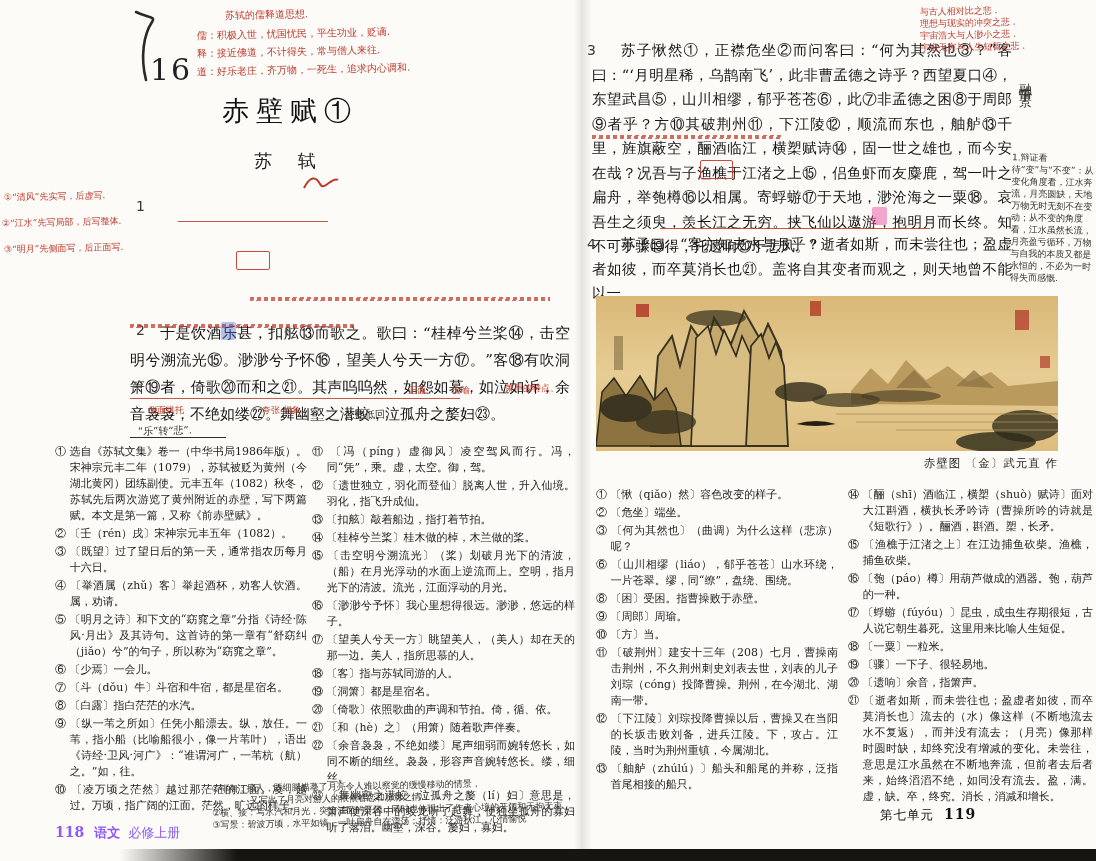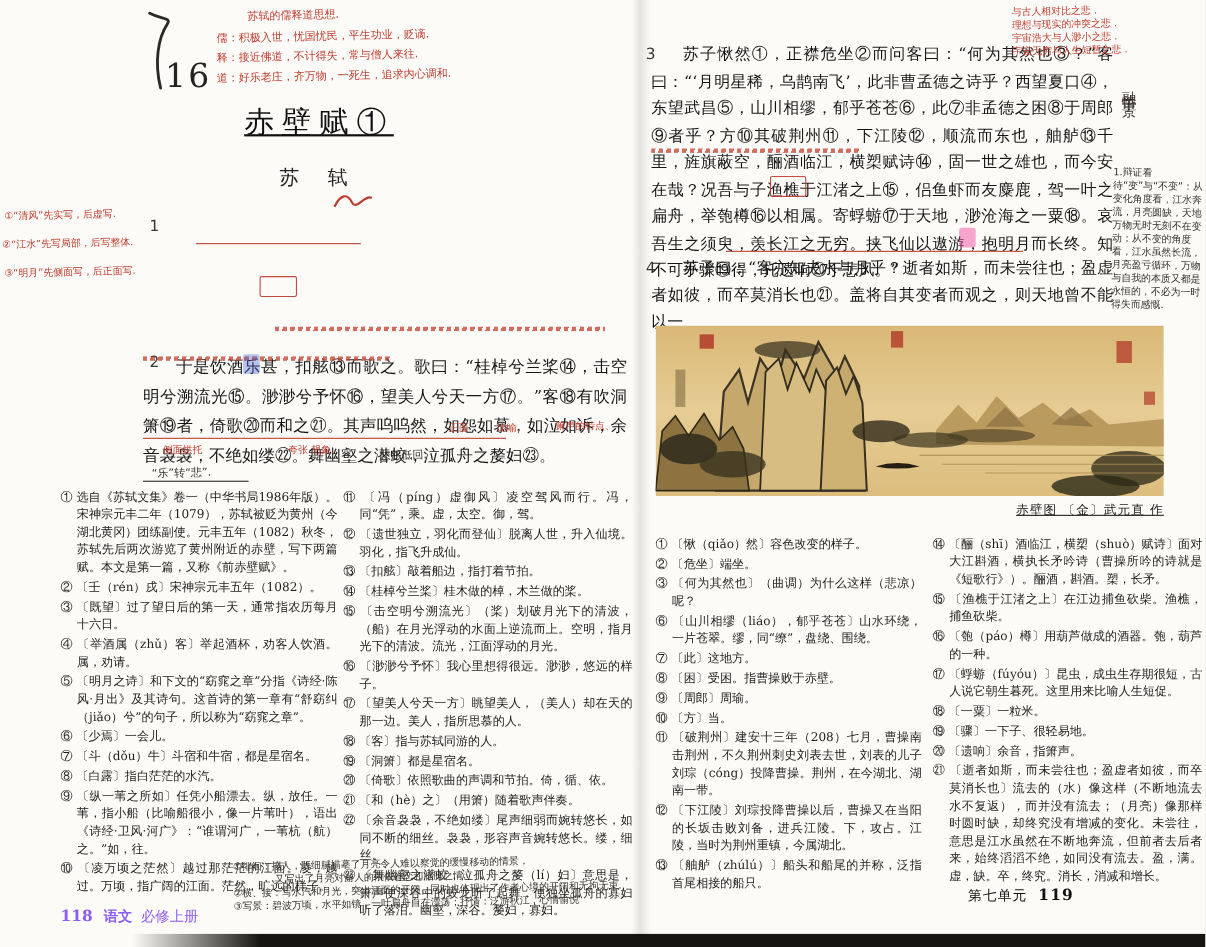--- a/index.html
+++ b/index.html
@@ -7,33 +7,33 @@
           font-family:"DejaVu Serif","Liberation Serif",serif;color:#1b1b1b;}
   #spread *{box-sizing:border-box;}
   .abs{position:absolute;}
   
   .gutter{left:574px;top:0;width:18px;height:861px;
           background:linear-gradient(90deg,rgba(0,0,0,0) 0%,rgba(90,85,75,.14) 45%,rgba(0,0,0,0) 100%);}
   .bottom-band{left:120px;top:849px;width:976px;height:12px;
           background:linear-gradient(90deg,rgba(20,18,16,0),#171512 12%,#171512);}
   
   .chapter-num{font-size:30px;letter-spacing:2px;color:#222;}
-  .title{width:580px;left:0;text-align:center;font-size:27px;letter-spacing:7px;color:#111;text-decoration:underline;}
+  .title{width:580px;left:0;text-align:center;font-size:27px;letter-spacing:7px;color:#111;}
   .author{width:580px;left:0;text-align:center;font-size:18px;letter-spacing:10px;color:#222;}
   .body-text{font-size:15px;line-height:27px;text-align:justify;text-indent:2em;color:#161616;}
   .body-text.rp{font-size:14.5px;line-height:24.5px;}
   .ft{font-size:11px;line-height:16px;margin:0 0 2px 0;text-indent:-1.35em;padding-left:1.35em;
       text-align:justify;color:#1d1d1d;}
   .fncol{display:block;}
   .sep{height:1px;background:#2c2c2c;}
   .footer-left{font-size:13px;color:#8b5cf6;}
   .footer-left b{font-size:14px;font-weight:bold;margin-right:10px;}
   .footer-left .bk{font-weight:bold;margin-right:8px;}
   .footer-right{font-size:12.5px;color:#111;letter-spacing:1px;}
-  .caption{font-size:11.5px;color:#222;text-align:right;letter-spacing:1px;text-decoration:underline;}
+  .caption{font-size:11.5px;color:#222;text-align:right;letter-spacing:1px;}
   
   .hand{font-family:"DejaVu Sans","Liberation Sans",sans-serif;}
   .hred{color:#bd3a2c;}
   .hblack{color:#33302c;}
   .hand.sm{font-size:10px;line-height:14px;}
   .hand.xs{font-size:9px;line-height:12px;}
   .tilt1{transform:rotate(-1.2deg);}
   .tilt2{transform:rotate(1deg);}
   .pmark{font-family:"DejaVu Sans",sans-serif;font-size:14px;color:#3a3632;}
   .vert{writing-mode:vertical-rl;letter-spacing:4px;}
@@ -190,21 +190,20 @@
       <rect x="18" y="40" width="9" height="34" fill="#6d5a33" opacity=".5"></rect>
     </svg>
   </div>
   <div class="abs caption" style="left:596px;top:456px;width:462px">赤壁图 〔金〕武元直 作</div>
 
   <div class="abs fncol" style="left:596px;top:487px;width:242px">
     <p class="ft">① 〔愀（qiǎo）然〕容色改变的样子。</p>
     <p class="ft">② 〔危坐〕端坐。</p>
     <p class="ft">③ 〔何为其然也〕（曲调）为什么这样（悲凉）呢？</p>
     <p class="ft">⑥ 〔山川相缪（liáo），郁乎苍苍〕山水环绕，一片苍翠。缪，同“缭”，盘绕、围绕。</p>
-    <p class="ft">⑦ 〔此〕这地方。</p>
     <p class="ft">⑧ 〔困〕受困。指曹操败于赤壁。</p>
     <p class="ft">⑨ 〔周郎〕周瑜。</p>
     <p class="ft">⑩ 〔方〕当。</p>
     <p class="ft">⑪ 〔破荆州〕建安十三年（208）七月，曹操南击荆州，不久荆州刺史刘表去世，刘表的儿子刘琮（cóng）投降曹操。荆州，在今湖北、湖南一带。</p>
     <p class="ft">⑫ 〔下江陵〕刘琮投降曹操以后，曹操又在当阳的长坂击败刘备，进兵江陵。下，攻占。江陵，当时为荆州重镇，今属湖北。</p>
     <p class="ft">⑬ 〔舳舻（zhúlú）〕船头和船尾的并称，泛指首尾相接的船只。</p>
   </div>
 
   <div class="abs fncol" style="left:848px;top:487px;width:245px">
     <p class="ft">⑭ 〔酾（shī）酒临江，横槊（shuò）赋诗〕面对大江斟酒，横执长矛吟诗（曹操所吟的诗就是《短歌行》）。酾酒，斟酒。槊，长矛。</p>

